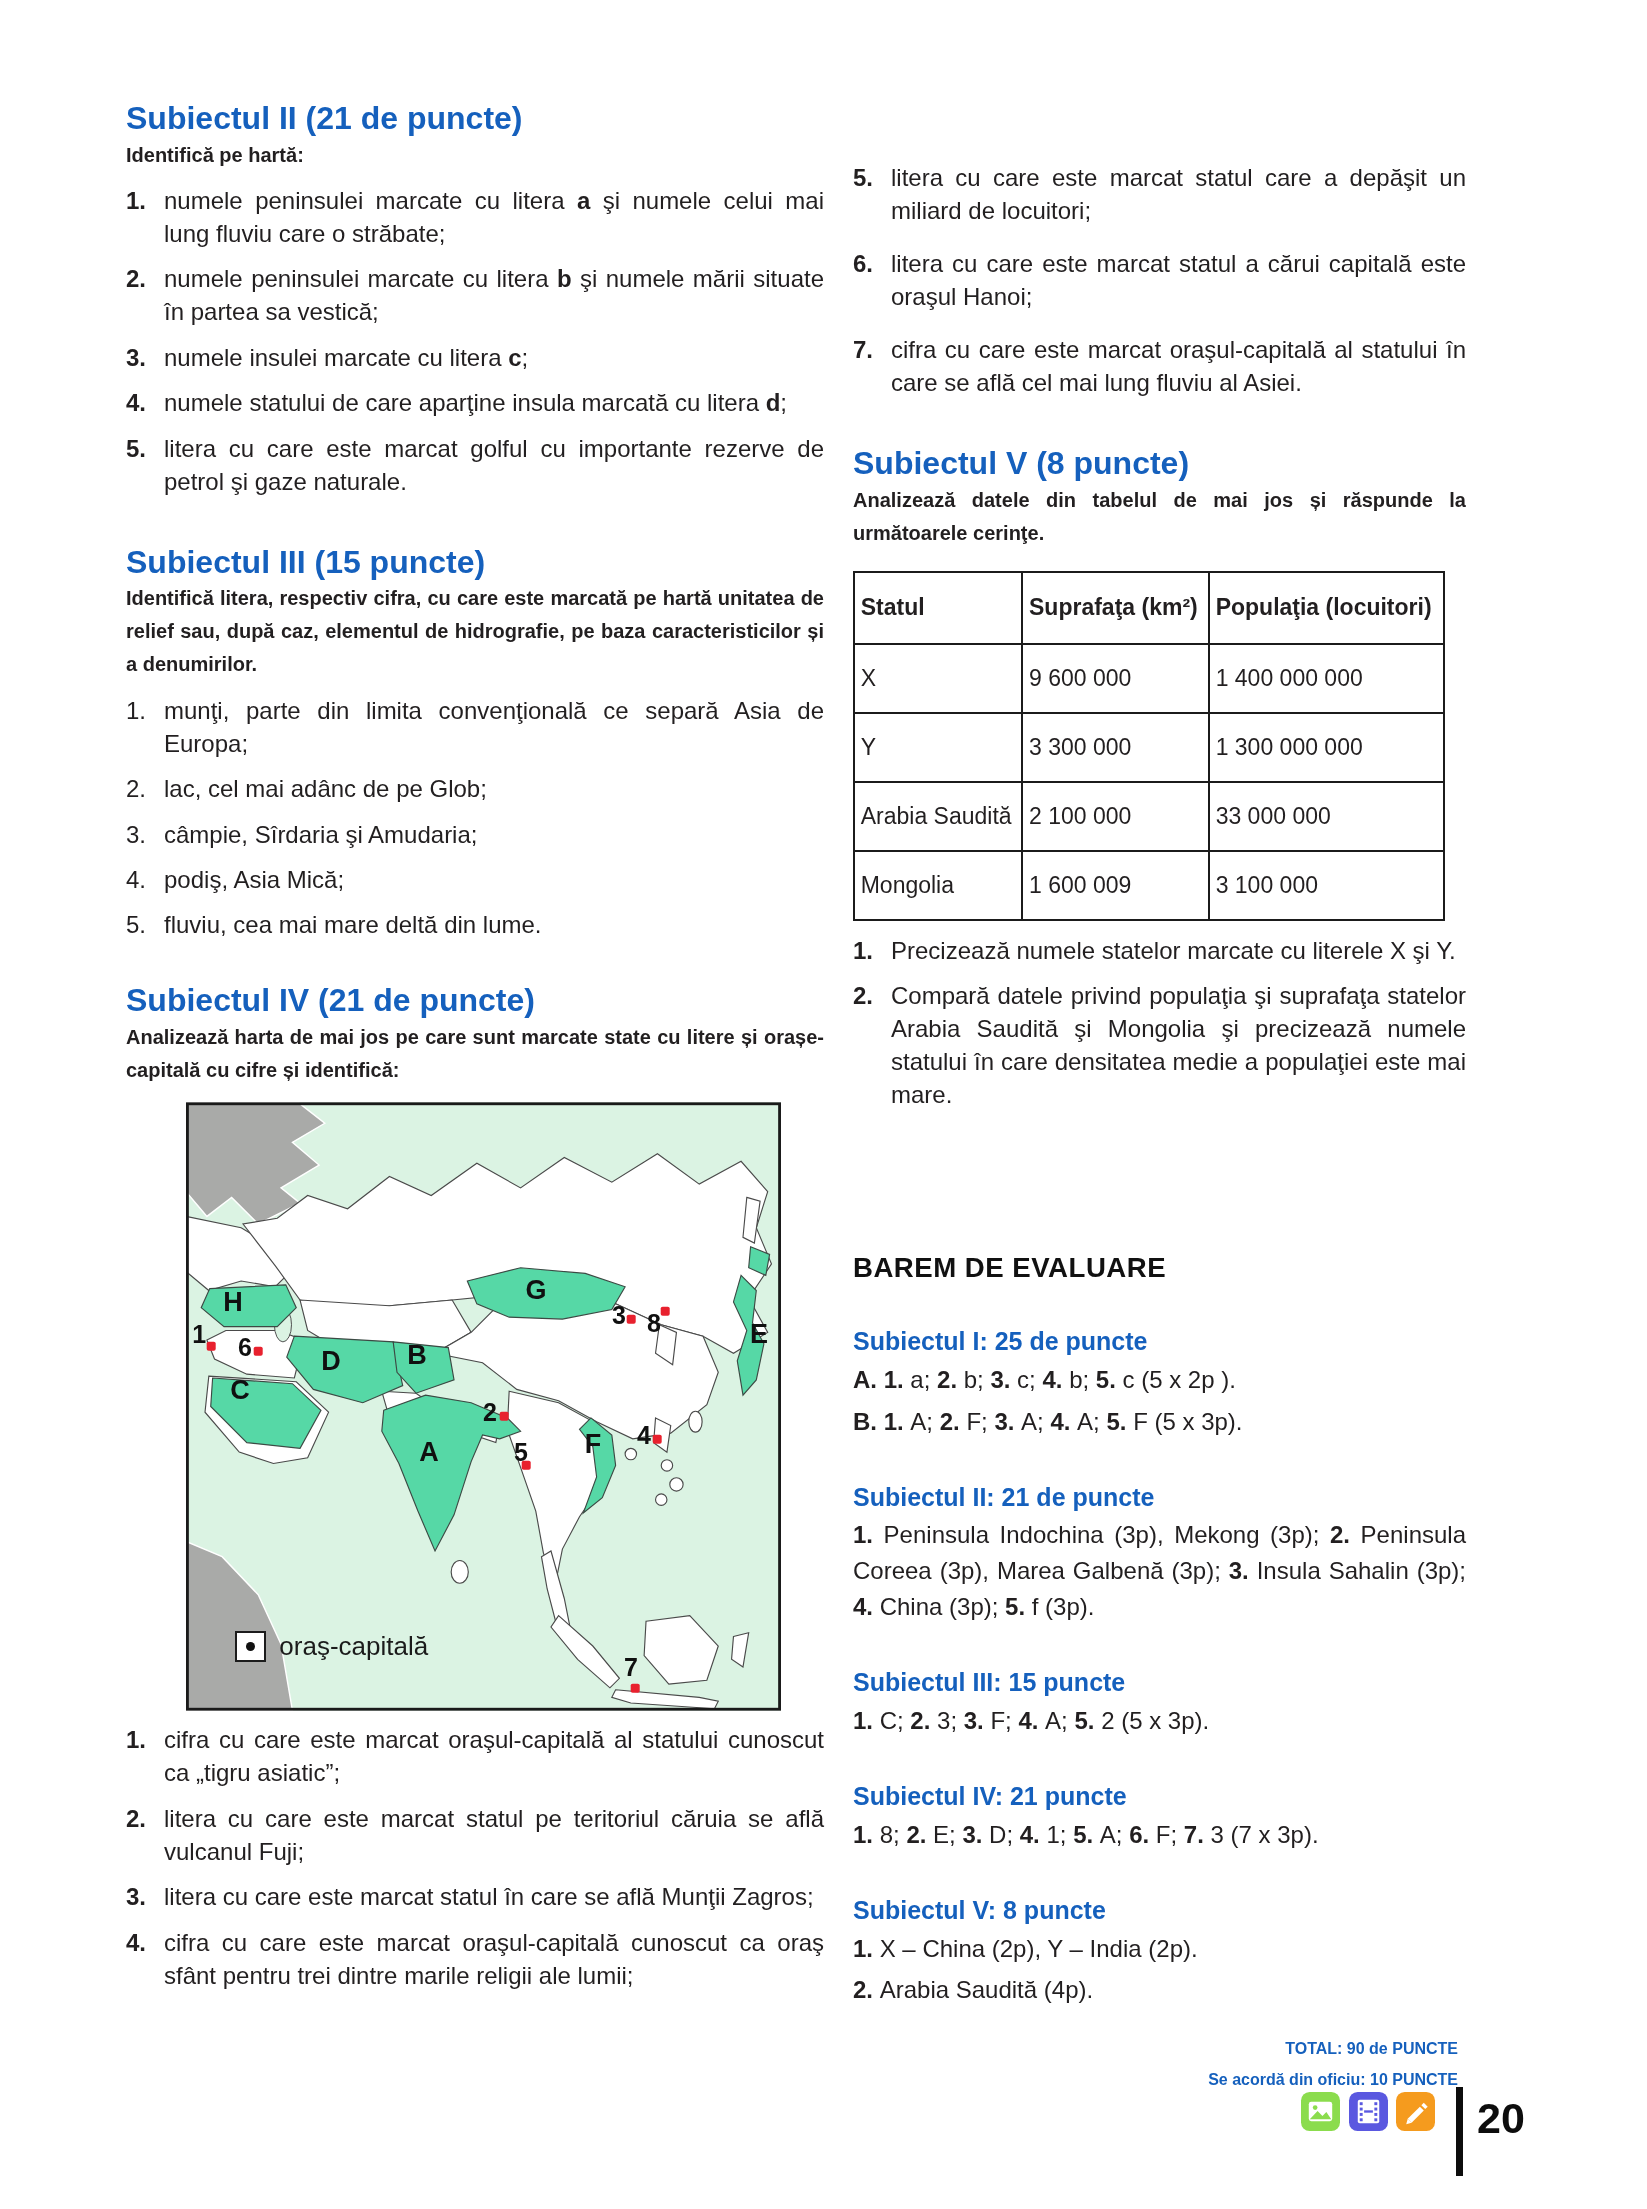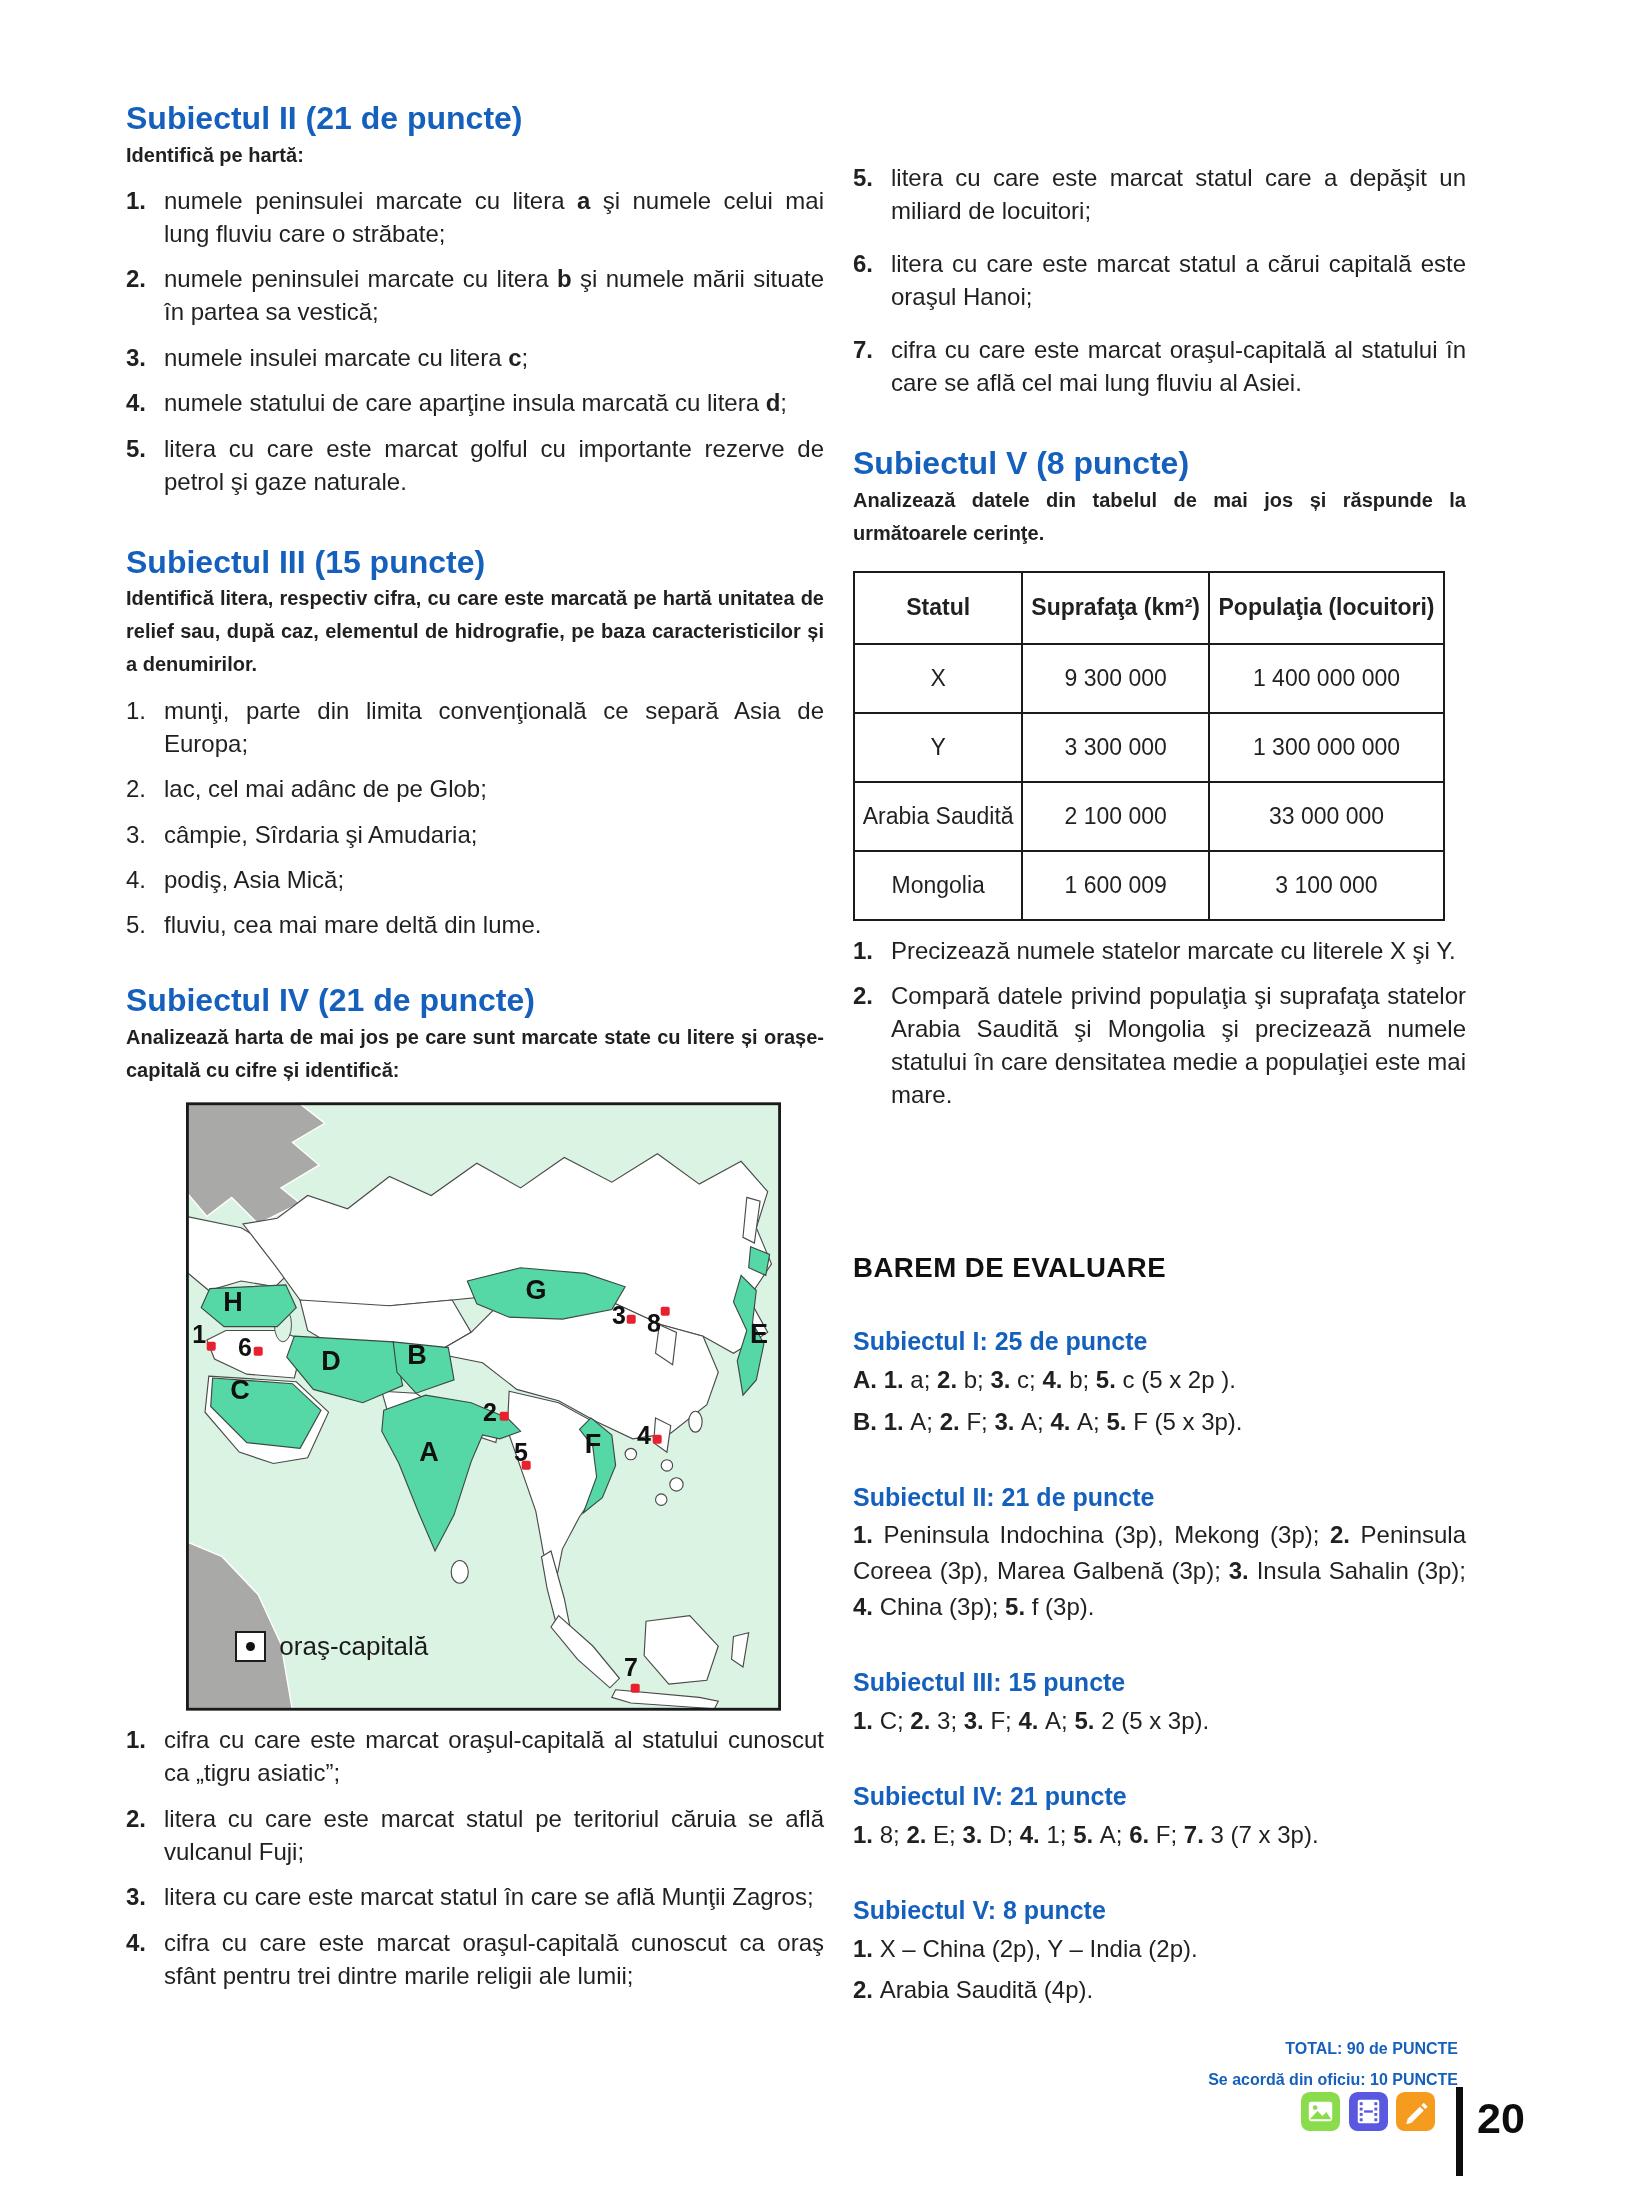--- a/index.html
+++ b/index.html
@@ -27,21 +27,21 @@
   .mlabel{position:absolute;transform:translate(-50%,-50%);font-size:27px;font-weight:600;color:#101010;}
   .mnum{position:absolute;transform:translate(-50%,-50%);font-size:25px;font-weight:600;color:#101010;}
   .mdot{position:absolute;width:8.6px;height:8.6px;background:#e8212e;border-radius:1.9px;transform:translate(-50%,-50%);}
   .legend{position:absolute;left:49px;top:529px;display:flex;align-items:center;gap:13.3px;}
   .legend-box{width:27px;height:27px;background:#fff;border:2.9px solid #1c1c1c;display:flex;align-items:center;justify-content:center;}
   .legend-dot{width:9.5px;height:9.5px;background:#111;border-radius:50%;}
   .legend-text{font-size:26px;color:#1b1b1b;}
 
   
   table.data{border-collapse:collapse;width:592px;margin-top:21px;}
-  table.data th,table.data td{border:2.9px solid #1b1b1b;text-align:center;vertical-align:middle;padding:0 5.7px;}
+  table.data th,table.data td{border:2.9px solid #1b1b1b;text-align:left;vertical-align:middle;padding:0 5.7px;}
   table.data th{height:70px;font-size:23px;font-weight:bold;}
   table.data td{height:67px;font-size:23px;}
 
   
   .barem{margin-top:141px;}
   .barem-title{font-weight:bold;font-size:27.6px;color:#111;margin:0 0 5.7px 0;letter-spacing:0.5px;}
   .bsec-head{color:#1560bd;font-weight:bold;font-size:25px;line-height:30px;margin-top:42px;}
   .bline{font-size:24px;line-height:36px;margin:5.7px 0 0 0;text-align:justify;}
   .total-line{color:#1560bd;font-weight:bold;font-size:16px;text-align:right;margin:32px 8px 0 0;}
   .total-line.second{margin-top:13.3px;}
@@ -183,21 +183,21 @@
       <thead>
           <tr>
             <th>Statul</th>
             <th>Suprafaţa (km²)</th>
             <th>Populaţia (locuitori)</th>
           </tr>
         </thead>
       <tbody>
           <tr>
             <td>X</td>
-            <td>9 300 000</td>
+            <td>9 600 000</td>
             <td>1 400 000 000</td>
           </tr>
           <tr>
             <td>Y</td>
             <td>3 300 000</td>
             <td>1 300 000 000</td>
           </tr>
           <tr>
             <td>Arabia Saudită</td>
             <td>2 100 000</td>

